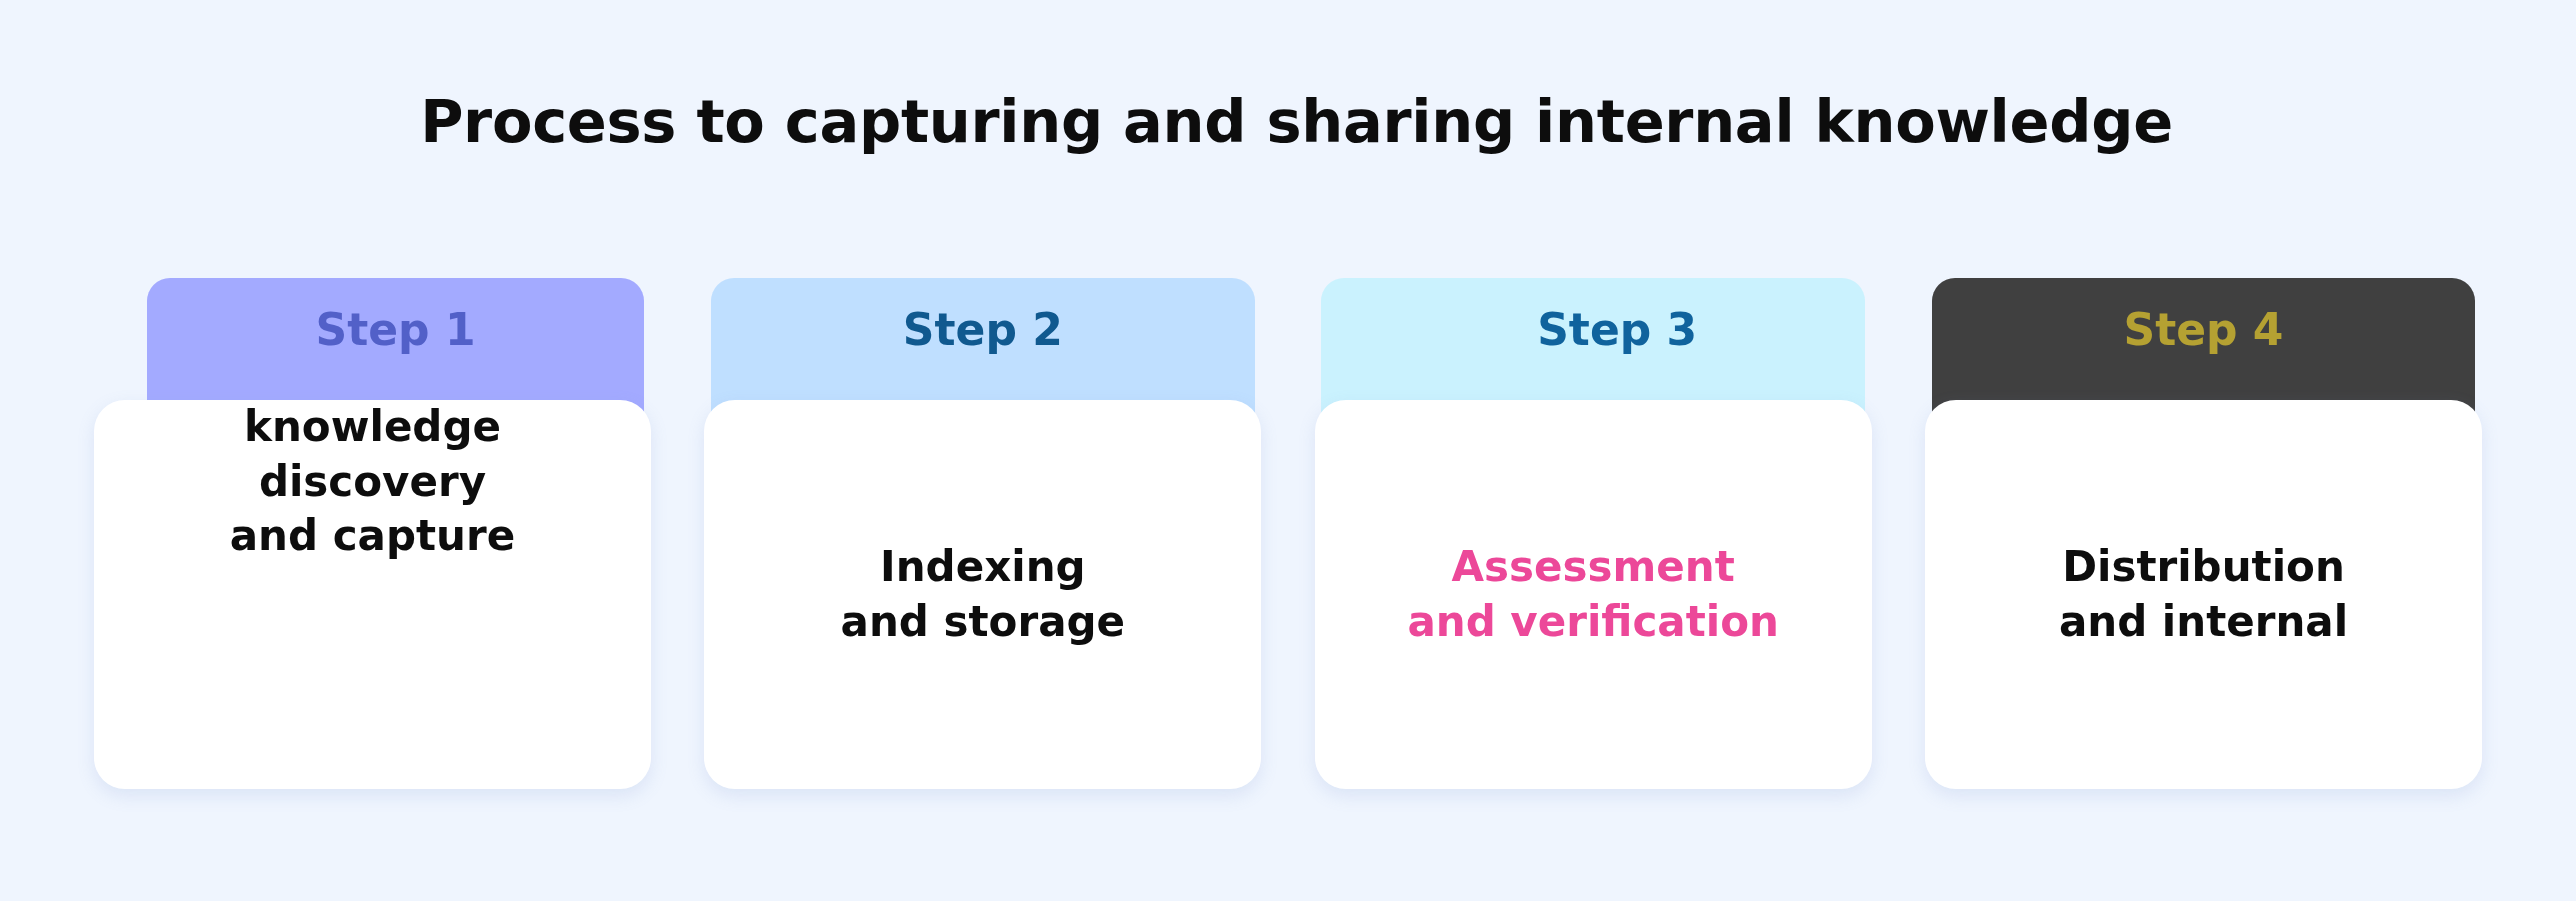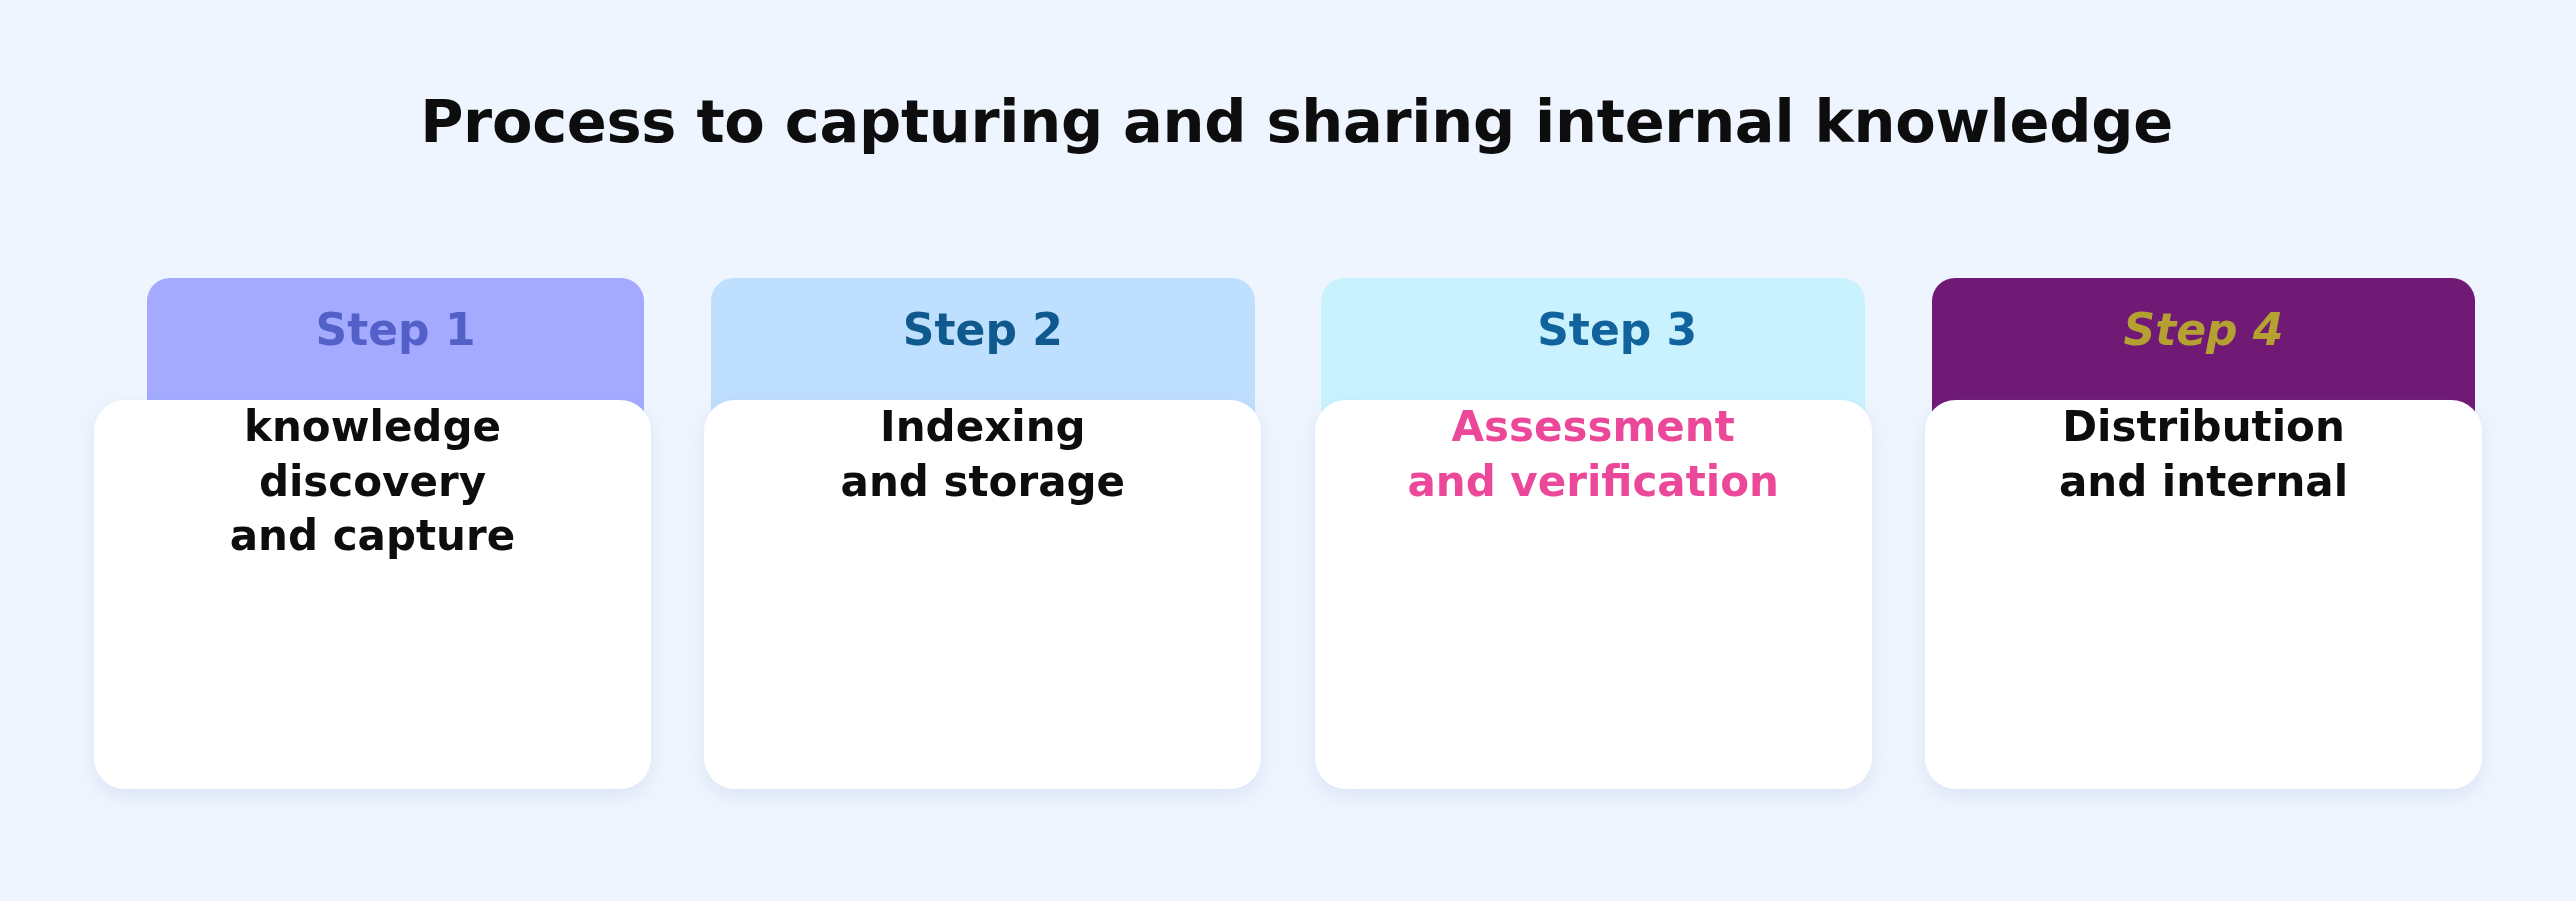--- a/index.html
+++ b/index.html
@@ -86,20 +86,21 @@
     position: absolute;
     left: 0;
     right: 0;
     top: 122px;
     height: 389px;
     background: #ffffff;
     border-radius: 31px;
     box-shadow: 0 6.7px 17.4px rgba(120, 145, 205, 0.16);
     z-index: 2;
     display: flex;
+    align-items: center;
     justify-content: center;
     padding: 0 20px;
     box-sizing: border-box;
   }
 
   .card-body-text {
     text-align: center;
     font-size: 42px;
     line-height: 1.30;
     font-weight: bold;
@@ -144,21 +145,21 @@
       <div class="card-header" style="background: rgb(202, 242, 254);">
         <div class="card-header-label" style="color: rgb(16, 99, 157); padding-left: 48px;">Step 3</div>
       </div>
       <div class="card-body" style="background: rgb(255, 255, 255);">
         <div class="card-body-text" style="color: #ec4899;">Assessment
 and verification</div>
       </div>
     </div>
 
     <div class="step-card" data-step="4">
-      <div class="card-header" style="background: #701a75; font-style: italic;">
+      <div class="card-header" style="background: #404040;">
         <div class="card-header-label" style="color: rgb(181, 161, 50);">Step 4</div>
       </div>
       <div class="card-body" style="background: rgb(255, 255, 255);">
         <div class="card-body-text" style="color: rgb(13, 13, 13);">Distribution
 and internal</div>
       </div>
     </div>
 
   </div>
 </div>

